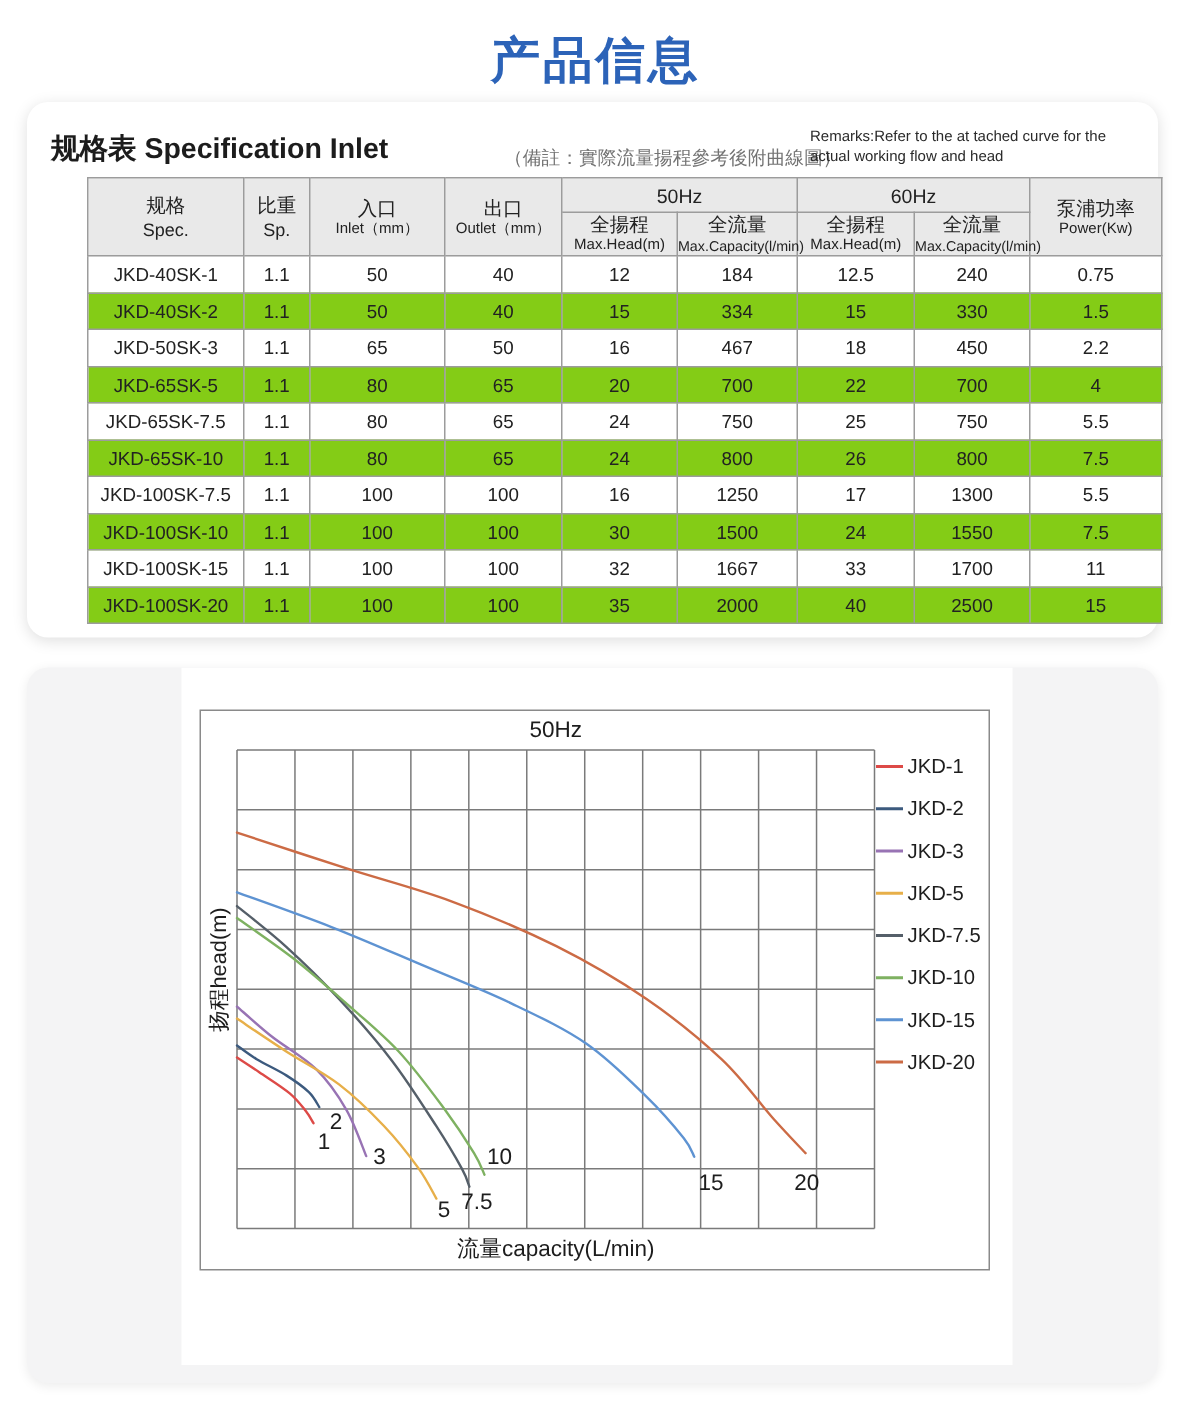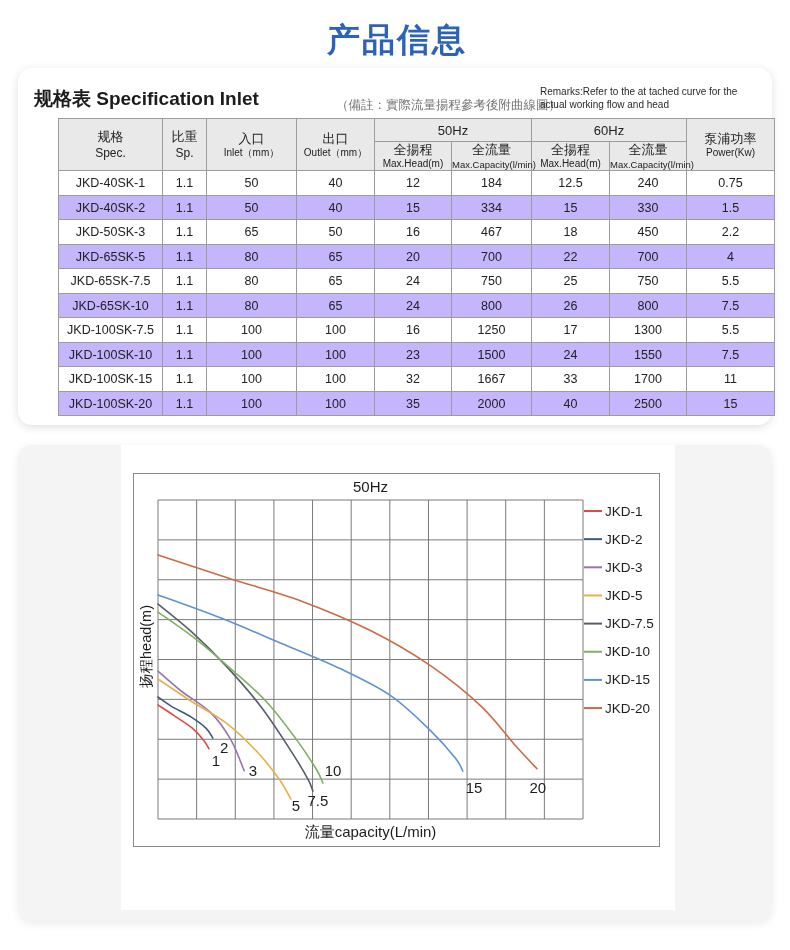--- a/index.html
+++ b/index.html
@@ -11,21 +11,21 @@
   .spec-title{position:absolute;left:16px;top:18px;font-size:19px;font-weight:bold;color:#1c1c1c;}
   .remark-cn{position:absolute;left:318px;top:29px;font-size:12.5px;color:#737373;}
   .remark-en{position:absolute;left:522px;top:17px;width:218px;font-size:10px;line-height:1.3;color:#2a2a2a;}
   table.spec{position:absolute;left:16px;top:50px;width:716px;border-collapse:collapse;table-layout:fixed;margin-left:24px;}
   table.spec th,table.spec td{border:1px solid #9c9c9c;text-align:center;vertical-align:middle;color:#222;padding:0;}
   table.spec thead th{background:#e9e9e9;font-weight:normal;}
   table.spec .cn{font-size:13px;line-height:1.25;display:block;}
   table.spec .en{font-size:10px;line-height:1.2;display:block;}
   table.spec .hz{font-size:13px;height:22px;}
   table.spec tbody td{font-size:12.5px;height:23.5px;background:#ffffff;}
-  table.spec tbody tr.alt td{background:#c4b5fd;}
+  table.spec tbody tr.alt td{background:#84cc16;}
   .chart-panel{position:absolute;left:103px;top:0;width:554px;height:465px;background:#ffffff;}
   .chart-box{position:absolute;left:115px;top:28px;width:525px;height:372px;background:#ffffff;border:1px solid #8a8a8a;}
   .chart-box svg{position:absolute;left:0;top:0;}
   .chart-title{position:absolute;left:24px;top:4px;width:425px;text-align:center;font-size:15px;color:#1d1d1d;}
   .x-label{position:absolute;left:24px;bottom:4px;width:425px;text-align:center;font-size:15px;color:#1d1d1d;}
   .y-label{position:absolute;left:-40px;top:165px;width:100px;height:15px;text-align:center;font-size:14.5px;color:#1d1d1d;transform:rotate(-90deg);}
   .curve-caption{position:absolute;left:103px;top:428px;width:554px;text-align:center;font-size:17px;color:#2e2e2e;letter-spacing:0.5px;}
 </style>
 </head>
 <body>
@@ -168,21 +168,21 @@
           <td>1250</td>
           <td>17</td>
           <td>1300</td>
           <td>5.5</td>
         </tr>
         <tr class="alt">
           <td>JKD-100SK-10</td>
           <td>1.1</td>
           <td>100</td>
           <td>100</td>
-          <td>23</td>
+          <td>30</td>
           <td>1500</td>
           <td>24</td>
           <td>1550</td>
           <td>7.5</td>
         </tr>
         <tr>
           <td>JKD-100SK-15</td>
           <td>1.1</td>
           <td>100</td>
           <td>100</td>

